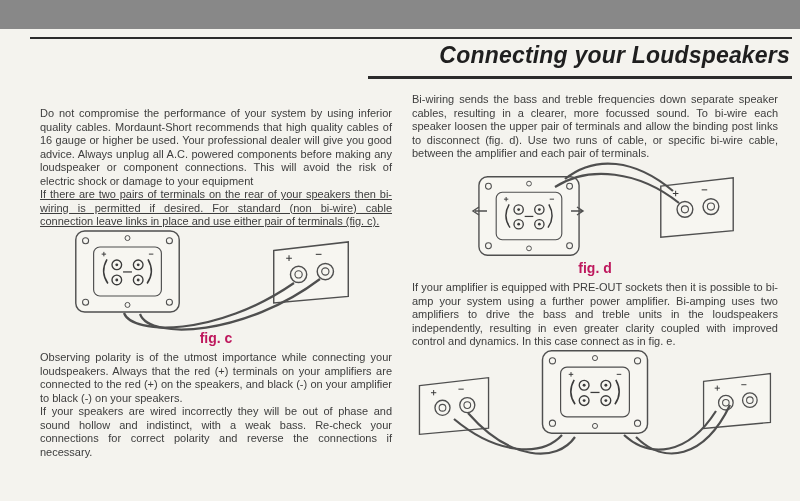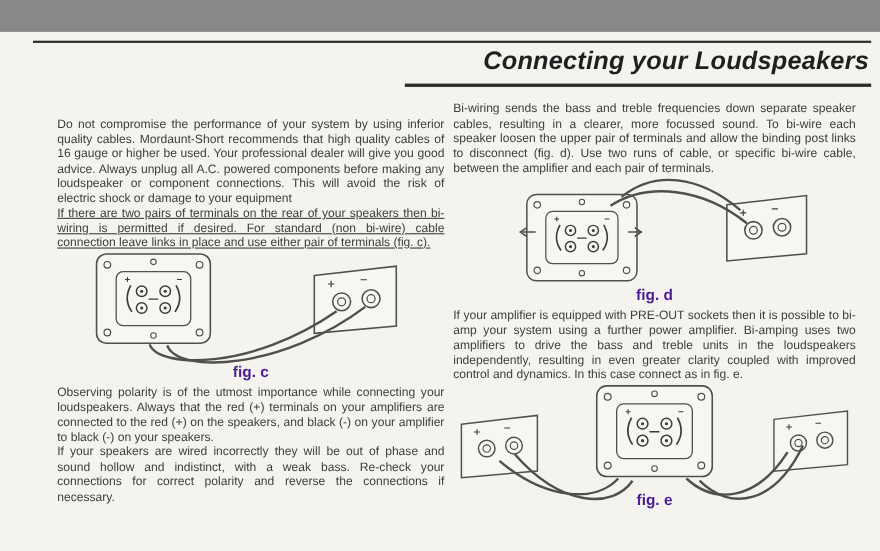--- a/index.html
+++ b/index.html
@@ -14,31 +14,31 @@
   }
   .rule{position:absolute;background:#2b2b2b;}
   .rule-top{left:30px;top:8px;width:762px;height:2px;}
   .rule-title{left:368px;top:47px;width:424px;height:3px;}
   .title{
     position:absolute;top:13px;right:10px;margin:0;
     font-size:23px;font-weight:bold;font-style:italic;
     color:#1f1f1f;letter-spacing:.2px;
   }
   .col{position:absolute;font-size:11px;line-height:13.5px;text-align:justify;}
-  .col-left{left:52px;top:78px;width:352px;}
+  .col-left{left:40px;top:78px;width:352px;}
   .col-right{left:412px;top:64px;width:366px;}
   .col p{margin:0;}
   .mb-lg{margin-bottom:26px;}
   .mb-md{margin-bottom:24px;}
   .mb-sm{margin-bottom:10px;text-decoration:underline;}
   .mb-xs{margin-bottom:6px;}
   .figure{text-align:center;}
   .figure svg{overflow:visible;display:block;margin:0 auto;}
   .fig-caption{
-    display:block;font-weight:bold;font-size:14px;color:#4c1d95;
+    display:block;font-weight:bold;font-size:14px;color:#be185d;
     margin-top:3px;text-align:center;font-style:normal;
   }
   .diag{stroke:#4f4f4f;fill:none;}
 </style>
 </head>
 <body>
 
 <svg width="0" height="0" style="position:absolute" aria-hidden="true">
   <defs>
     <symbol id="spk-plate" viewBox="0 0 120 95">
@@ -120,17 +120,16 @@
     <div class="figure">
       <svg width="366" height="96" viewBox="0 0 366 96">
         <use href="#amp-panel" x="2" y="26" width="80" height="62"></use>
         <use href="#spk-plate" x="128" y="0" width="110" height="86"></use>
         <use href="#amp-panel" x="286" y="22" width="78" height="60"></use>
         <path class="diag" d="M150 86 C 130 108, 85 106, 42 70" stroke-width="2.2"></path>
         <path class="diag" d="M163 88 C 145 114, 98 112, 56 64" stroke-width="2.2"></path>
         <path class="diag" d="M212 86 C 238 110, 276 106, 304 62" stroke-width="2.2"></path>
         <path class="diag" d="M224 88 C 252 116, 292 110, 318 56" stroke-width="2.2"></path>
       </svg>
-      <span class="fig-caption">fig. e</span>
     </div>
   </div>
 
 </div>
 
 </body></html>

